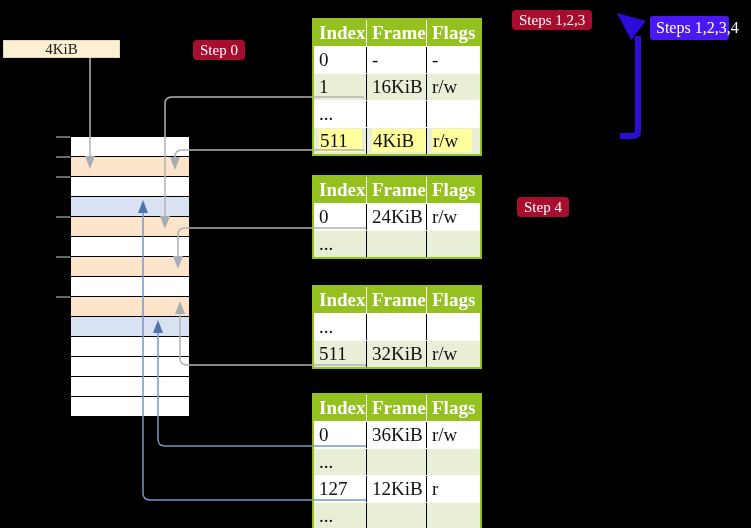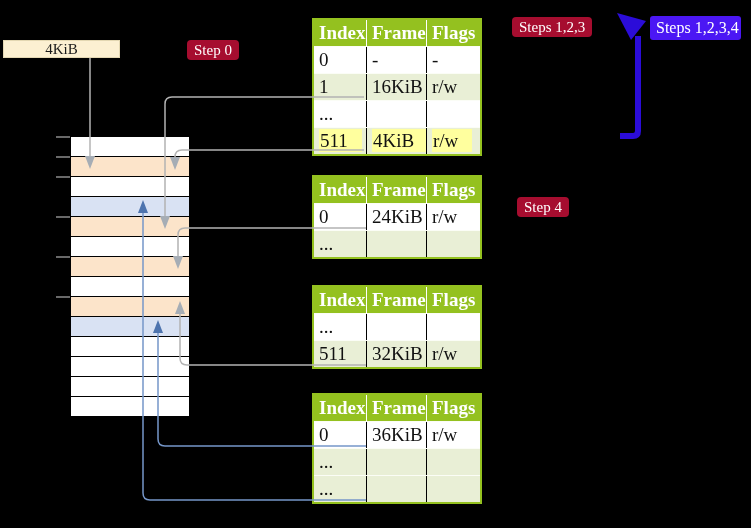--- a/index.html
+++ b/index.html
@@ -13,23 +13,23 @@
     background:#fcf0d2;border:1px solid #e3d7b2;box-sizing:border-box;
     color:#1a1a1a;font-size:15px;line-height:16px;text-align:center;
   }
   
   .badge{
     position:absolute;box-sizing:border-box;color:#fff;font-size:15px;
     line-height:16px;padding:2px 7px;border-radius:4px;white-space:nowrap;
   }
   .badge.crimson{background:#a60d2f;}
   .badge.violet{background:#4b17f4;border-radius:3px;font-size:16px;line-height:18px;padding:3px 6px;}
-  .b-step0{left:187px;top:40px;}
-  .b-steps123{left:512px;top:17px;}
-  .b-steps1234{left:650px;top:16px;width:91px;}
+  .b-step0{left:193px;top:40px;}
+  .b-steps123{left:512px;top:10px;}
+  .b-steps1234{left:650px;top:16px;width:79px;}
   .b-step4{left:517px;top:157px;margin-top:40px;}
   
   .memcol{
     position:absolute;left:70px;top:136px;width:120px;height:281px;
     border:1px solid #000;box-sizing:border-box;background:#fff;
   }
   .mrow{height:19px;border-bottom:1px solid #000;background:#fff;}
   .mrow:last-child{height:19px;border-bottom:none;}
   .mrow[data-color="peach"]{background:#fce4ca;}
   .mrow[data-color="blue"]{background:#d9e2f3;}
@@ -157,20 +157,25 @@
     <div class="pt-row" data-shade="white">
       <div class="cell">0</div>
       <div class="cell">36KiB</div>
       <div class="cell">r/w</div>
     </div>
     <div class="pt-row" data-shade="green">
       <div class="cell">...</div>
       <div class="cell"></div>
       <div class="cell"></div>
     </div>
+    <div class="pt-row" data-shade="white">
+      <div class="cell">127</div>
+      <div class="cell">12KiB</div>
+      <div class="cell">r</div>
+    </div>
     <div class="pt-row" data-shade="green">
       <div class="cell">...</div>
       <div class="cell"></div>
       <div class="cell"></div>
     </div>
   </div>
 
   <svg class="overlay" width="751" height="528" viewBox="0 0 751 528">
 
     <g stroke="#8c8c8c" stroke-width="1.5">

